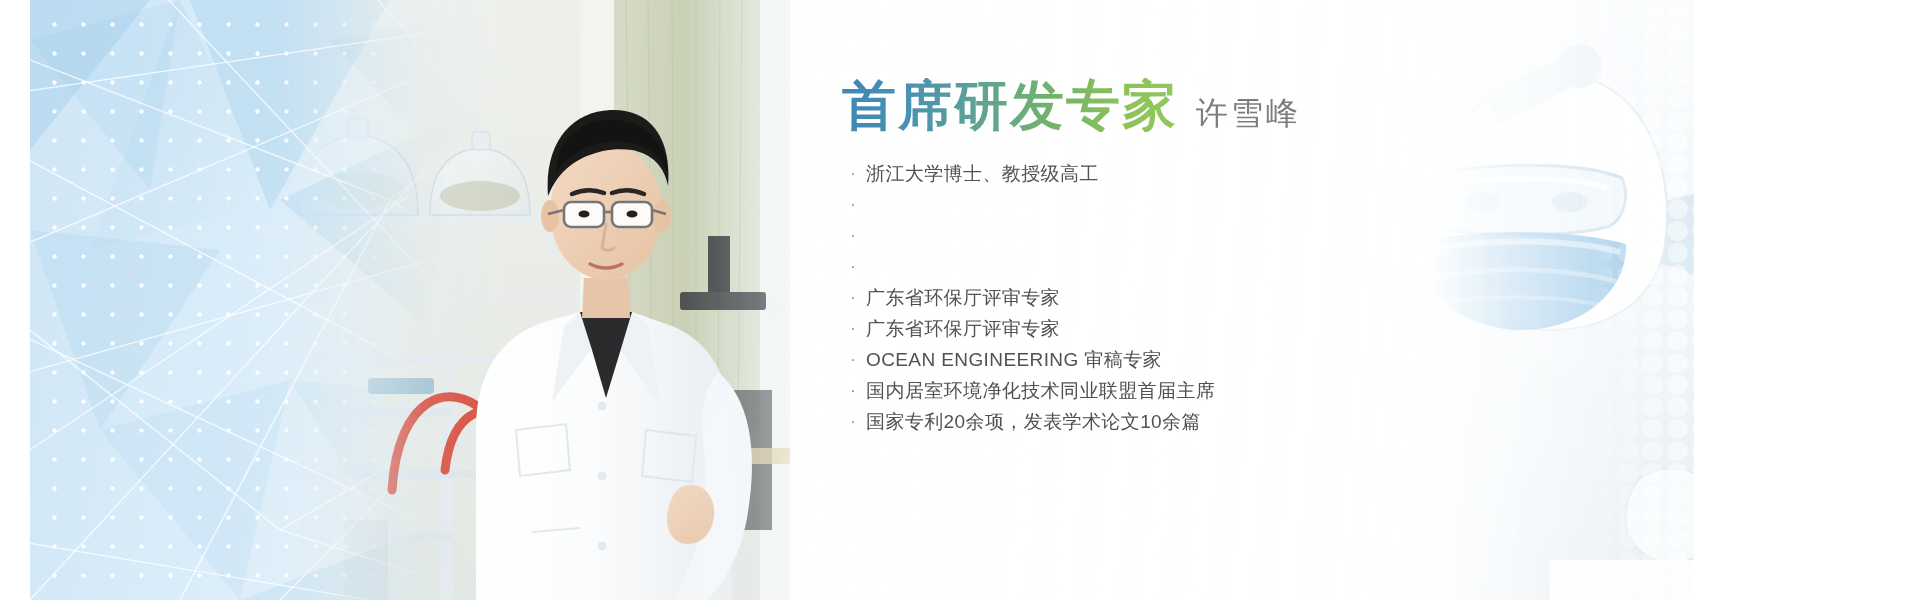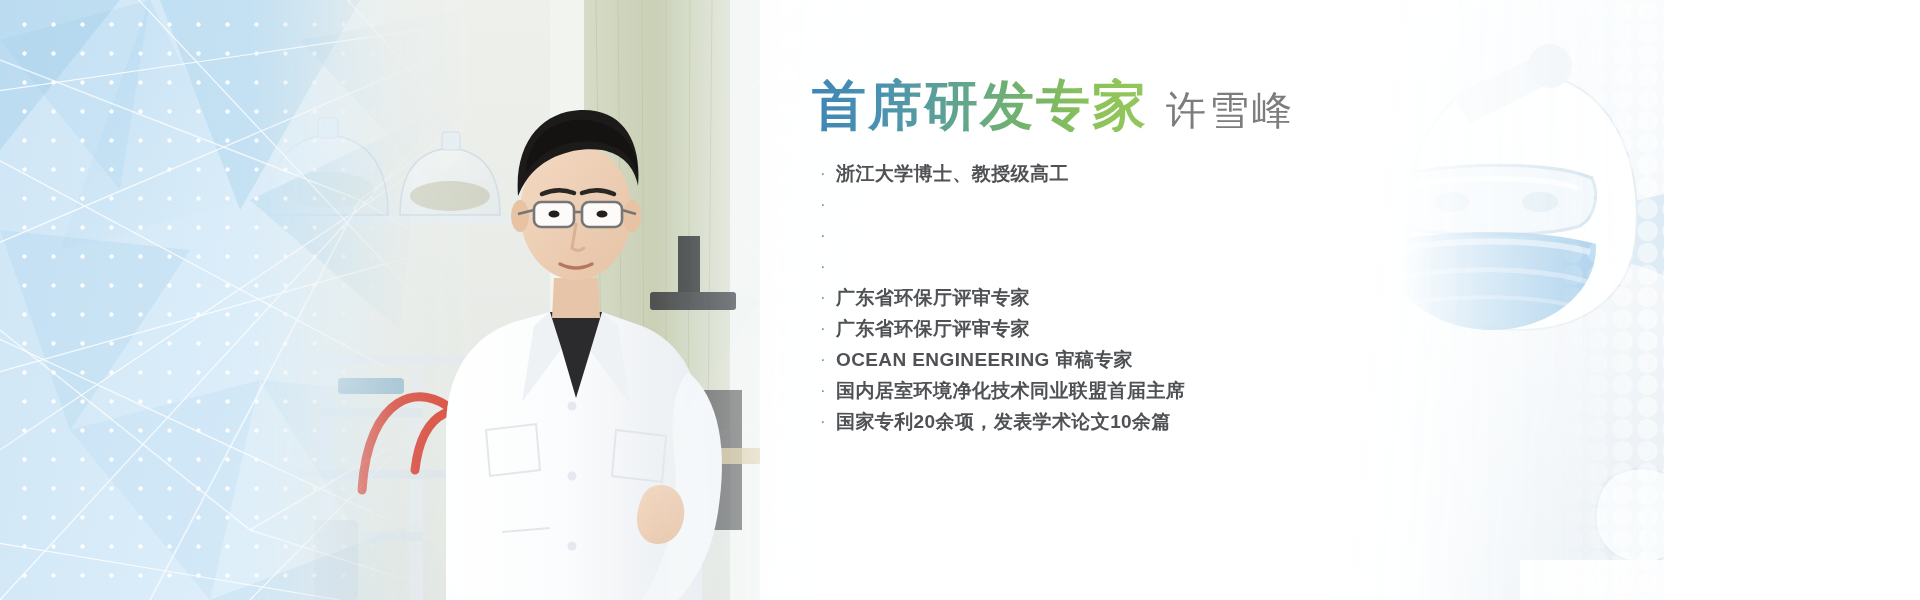--- a/index.html
+++ b/index.html
@@ -4,20 +4,21 @@
 <style>
   html,body{margin:0;padding:0;}
   body{
     width:1920px;height:600px;overflow:hidden;
     font-family:"Liberation Sans","DejaVu Sans",sans-serif;
     background:#ffffff;
   }
   .banner{
     position:relative;width:1664px;height:600px;overflow:hidden;
     background:#eef6fb;
+    margin-left:30px;
   }
 
   
   .bg-base{
     position:absolute;inset:0;
     background:linear-gradient(100deg,#cfe6f6 0%,#d9ecf9 14%,#e6f3fb 26%,#eef7fc 36%,#f5fafd 48%,#fbfdfe 60%,#ffffff 75%,#fdfeff 100%);
   }
   .bg-poly{position:absolute;left:0;top:0;width:820px;height:600px;}
   .bg-lines{position:absolute;left:0;top:0;width:900px;height:600px;}
 
@@ -72,35 +73,35 @@
     position:absolute;left:0;top:78px;
     display:flex;align-items:baseline;white-space:nowrap;
   }
   .title-main{
     font-size:54px;font-weight:bold;letter-spacing:2px;line-height:1;
     background:linear-gradient(92deg,#3f86b4 0%,#4a91b2 20%,#61a58e 44%,#77b566 66%,#8cc359 84%,#93c75e 100%);
     -webkit-background-clip:text;background-clip:text;
     color:transparent;-webkit-text-fill-color:transparent;
   }
   .title-name{
-    font-size:40px;font-weight:400;color:#7d7d7d;letter-spacing:3px;
+    font-size:32px;font-weight:400;color:#7d7d7d;letter-spacing:3px;
     margin-left:18px;line-height:1;
   }
 
   .bullets{position:absolute;left:8px;top:158px;}
   .bullet{
     display:flex;align-items:flex-start;
     height:31px;line-height:31px;
     font-size:19px;color:#4f5154;letter-spacing:.4px;
   }
   .bullet .dot{
     color:#8a8d91;font-size:17px;width:16px;flex:none;
     line-height:31px;
   }
-  .bullet .txt{line-height:31px;white-space:nowrap;font-weight:bold;}
+  .bullet .txt{line-height:31px;white-space:nowrap;}
 </style>
 </head>
 <body>
 
 <div class="banner">
 
   <div class="bg-base"></div>
 
   <svg class="bg-poly" viewBox="0 0 820 600" preserveAspectRatio="none">
     <defs>

